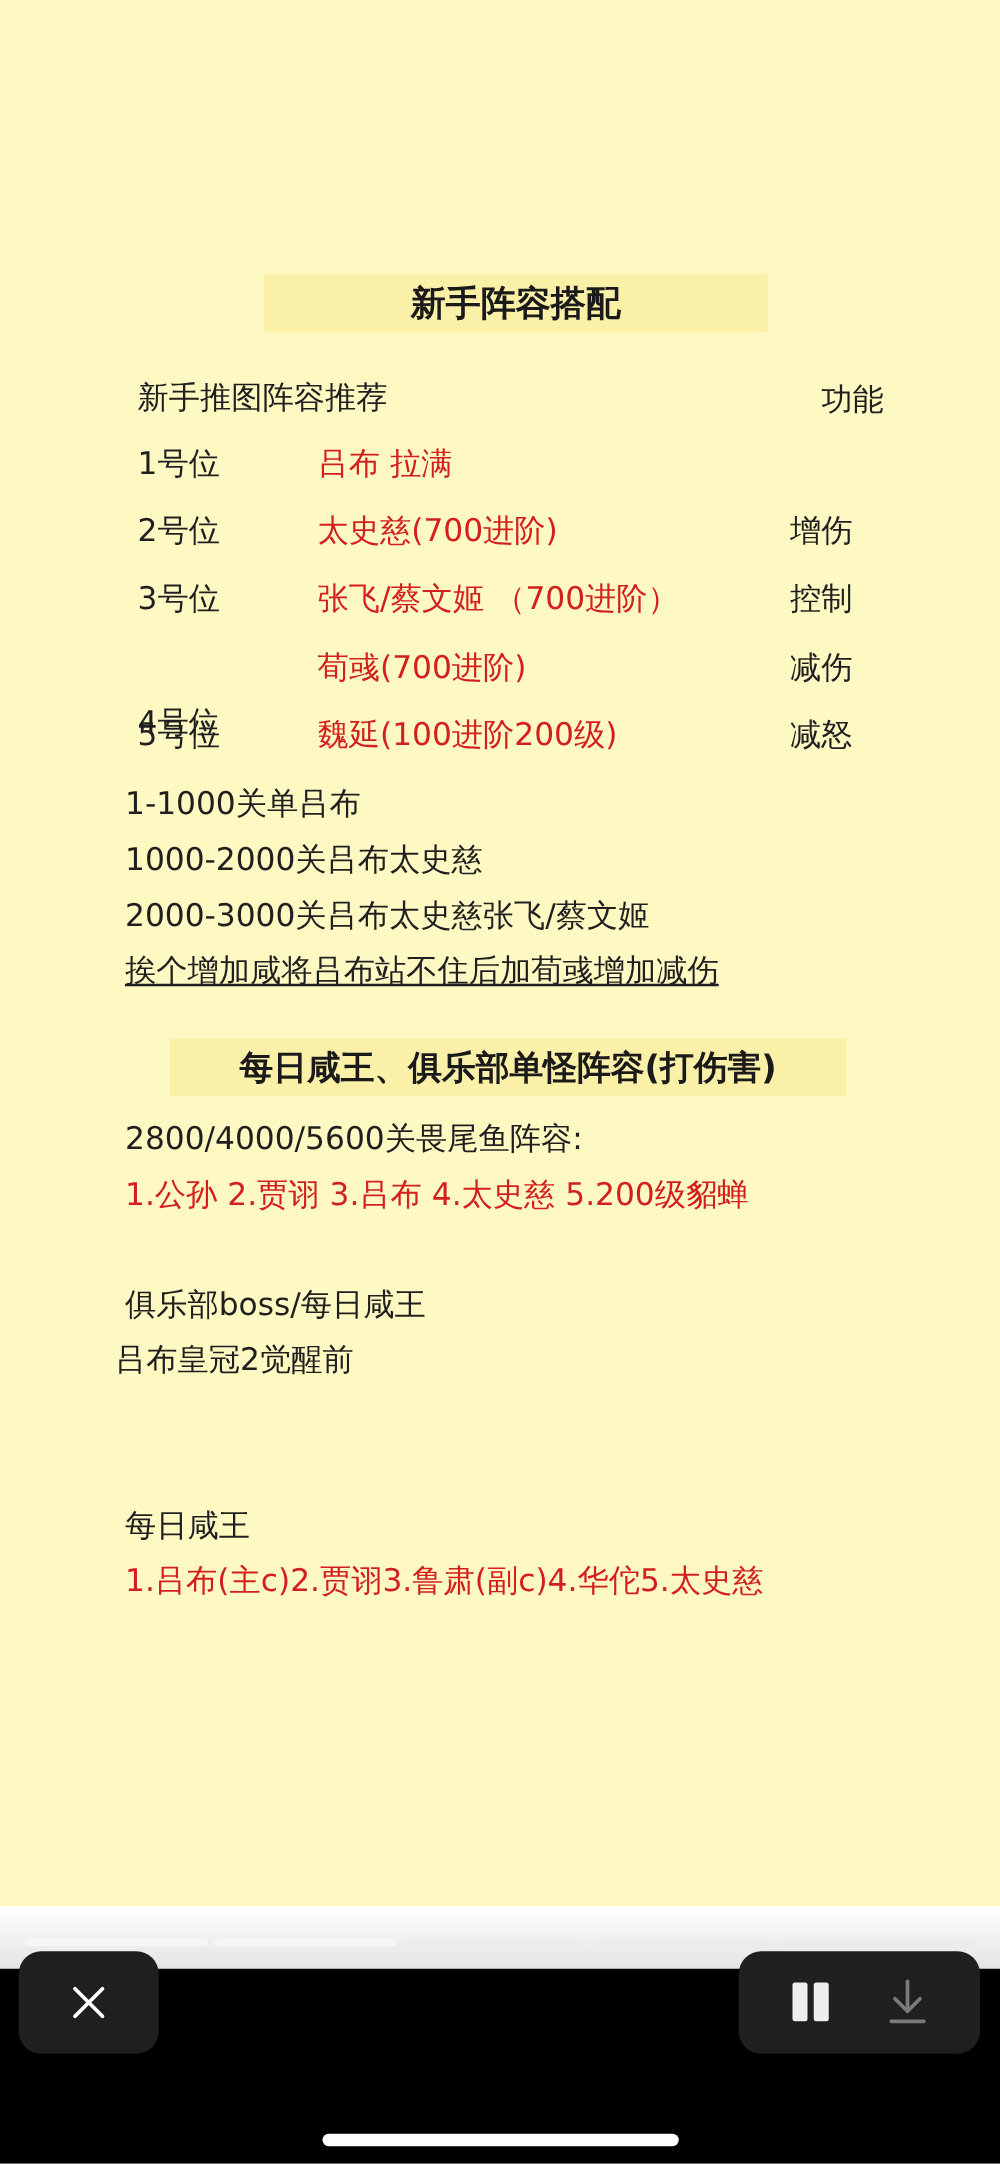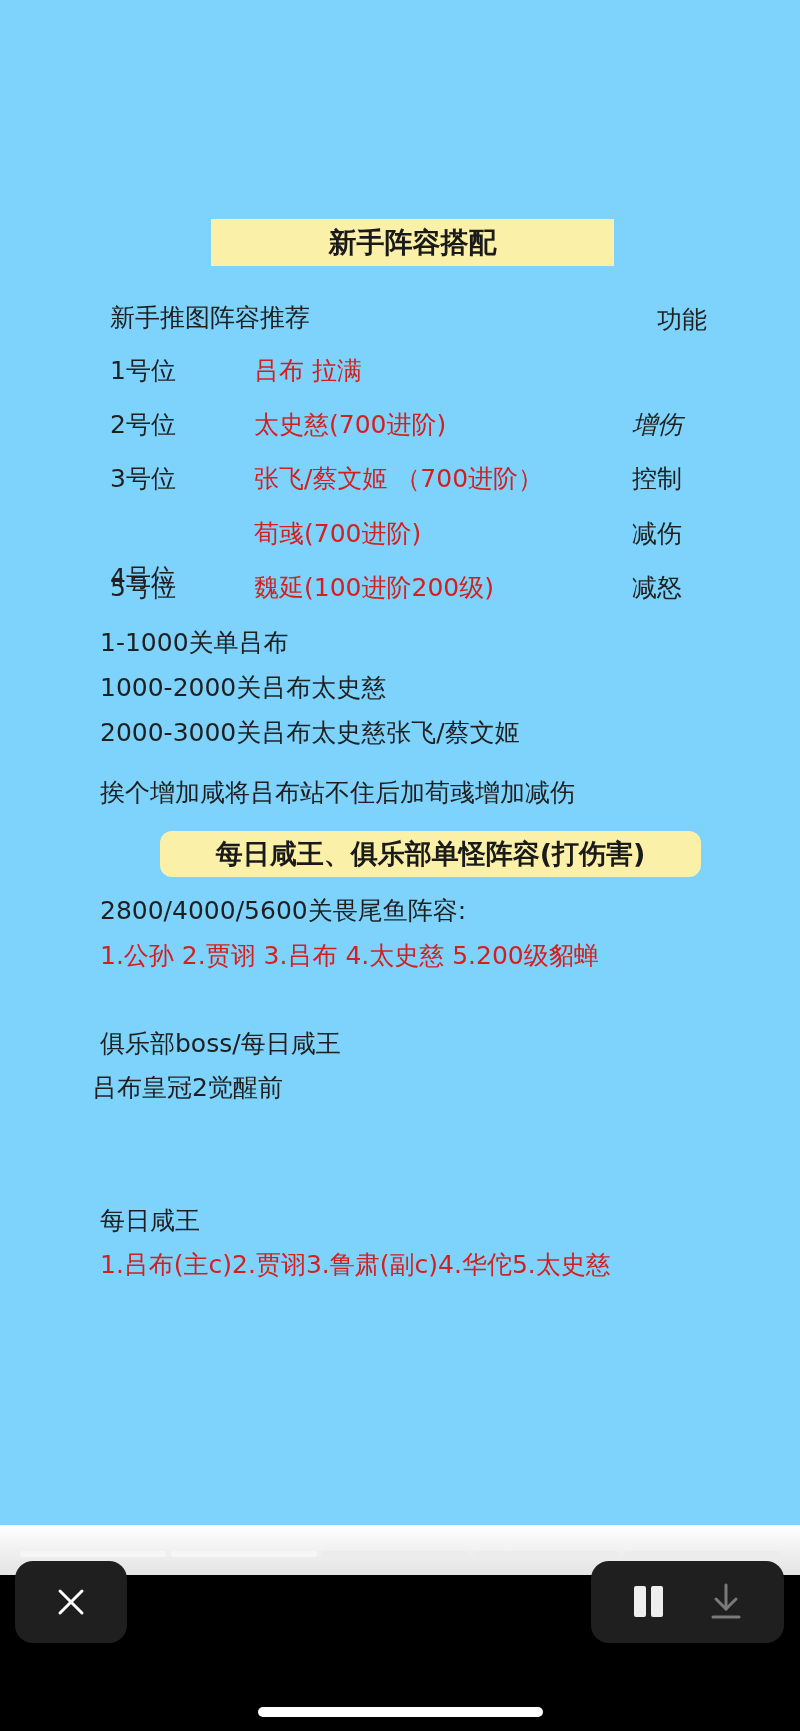--- a/index.html
+++ b/index.html
@@ -1,26 +1,26 @@
 <!DOCTYPE html>
 <html><head>
 <meta charset="utf-8">
 <style>
   * { box-sizing: border-box; margin: 0; padding: 0; }
   html, body { width: 800px; height: 1731px; background: #ffffff; overflow: hidden; }
   body { position: relative; font-family: "DejaVu Sans", "Liberation Sans", sans-serif; color: #1a1a1a; }
 
-  .viewer { position: absolute; left: 0; top: 0; width: 800px; height: 1596px; background: #7dd3fc; }
+  .viewer { position: absolute; left: 0; top: 0; width: 800px; height: 1596px; background: #fef9c3; }
 
   .banner {
     position: absolute; background: #fbf0a8; display: flex; align-items: center; justify-content: center;
     font-weight: bold; color: #1a1a1a;
   }
   .banner-1 { left: 211px; top: 219px; width: 403px; height: 47px; font-size: 28px; }
-  .banner-2 { left: 160px; top: 831px; width: 541px; height: 46px; font-size: 27px; border-radius: 12px; }
+  .banner-2 { left: 136px; top: 831px; width: 541px; height: 46px; font-size: 27px; }
 
   .txt { position: absolute; font-size: 25px; line-height: 30px; white-space: nowrap; }
   .black { color: #1f1f1f; }
   .red { color: #d41f1f; }
 
   .row-label { left: 110px; }
   .row-hero  { left: 254px; }
   .row-func  { left: 632px; }
 
   .fade {
@@ -58,38 +58,38 @@
   </div>
 
   <div class="txt black" style="left:110px; top:303px;">新手推图阵容推荐</div>
   <div class="txt black row-func" style="top:305px;margin-left:25px;">功能</div>
 
   <div class="txt black row-label" style="top:356px;">1号位</div>
   <div class="txt red row-hero" style="top:356px;">吕布   拉满</div>
 
   <div class="txt black row-label" style="top:410px;">2号位</div>
   <div class="txt red row-hero" style="top:410px;">太史慈(700进阶)</div>
-  <div class="txt black row-func" style="top:410px;font-style:italic;">增伤</div>
+  <div class="txt black row-func" style="top:410px;">增伤</div>
 
   <div class="txt black row-label" style="top:464px;">3号位</div>
   <div class="txt red row-hero" style="top:464px;">张飞/蔡文姬 （700进阶）</div>
   <div class="txt black row-func" style="top:464px;">控制</div>
 
   <div class="txt black row-label" style="top:519px;margin-top:44px;">4号位</div>
   <div class="txt red row-hero" style="top:519px;">荀彧(700进阶)</div>
   <div class="txt black row-func" style="top:519px;">减伤</div>
 
   <div class="txt black row-label" style="top:573px;text-align:center;">5号位</div>
   <div class="txt red row-hero" style="top:573px;">魏延(100进阶200级)</div>
   <div class="txt black row-func" style="top:573px;">减怒</div>
 
   <div class="txt black" style="left:100px; top:628px;">1-1000关单吕布</div>
   <div class="txt black" style="left:100px; top:673px;">1000-2000关吕布太史慈</div>
   <div class="txt black" style="left:100px; top:718px;">2000-3000关吕布太史慈张飞/蔡文姬</div>
-  <div class="txt black" style="left:100px; top:778px;">挨个增加咸将吕布站不住后加荀彧增加减伤</div>
+  <div class="txt black" style="left:100px; top:762px;text-decoration:underline;">挨个增加咸将吕布站不住后加荀彧增加减伤</div>
 
   <div class="banner banner-2">
     <span>每日咸王、俱乐部单怪阵容(打伤害)</span>
   </div>
 
   <div class="txt black" style="left:100px; top:896px;">2800/4000/5600关畏尾鱼阵容:</div>
   <div class="txt red" style="left:100px; top:941px;">1.公孙   2.贾诩   3.吕布   4.太史慈     5.200级貂蝉</div>
 
   <div class="txt black" style="left:100px; top:1029px;">俱乐部boss/每日咸王</div>
   <div class="txt black" style="left:92px; top:1073px;">吕布皇冠2觉醒前</div>

